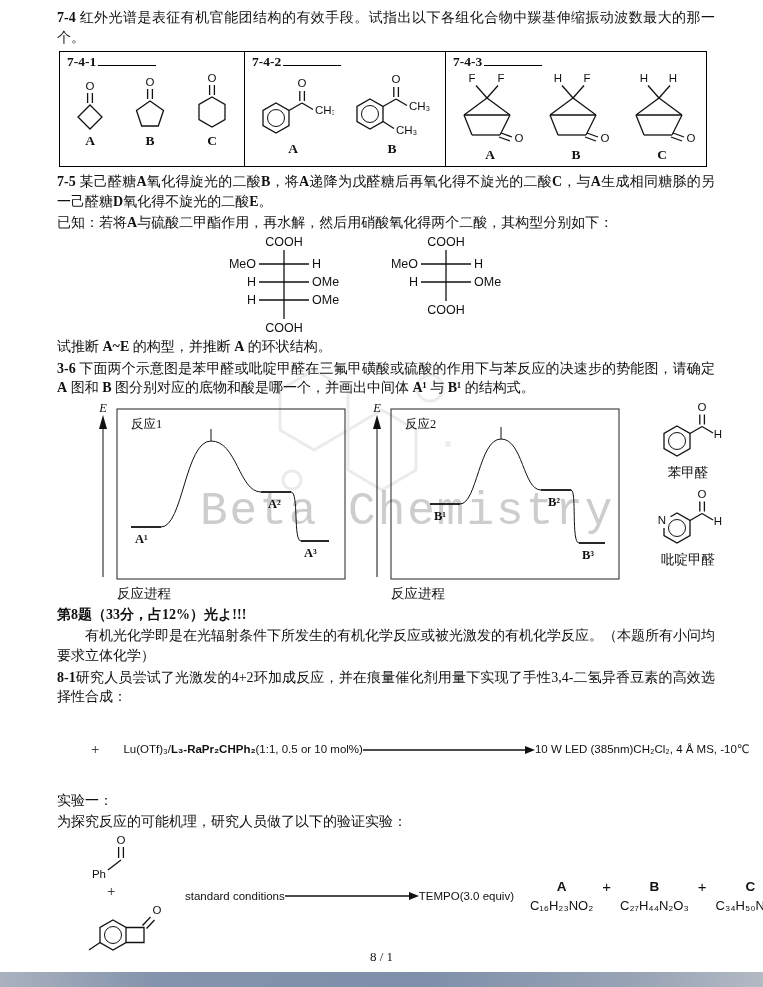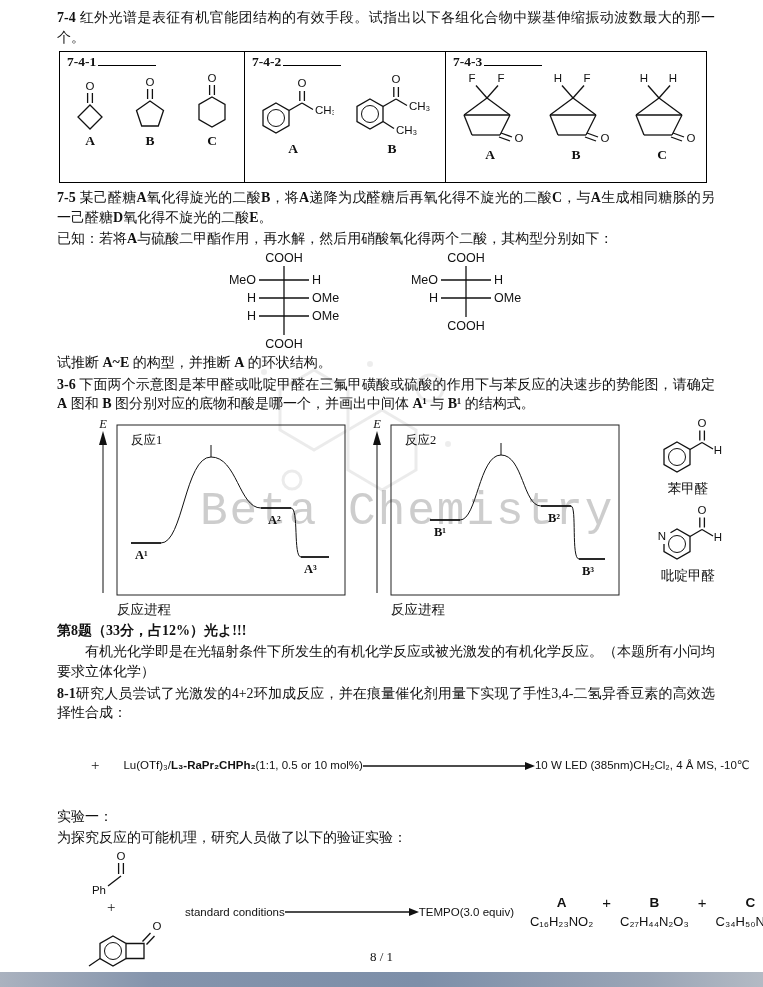--- a/index.html
+++ b/index.html
@@ -10,38 +10,38 @@
   .para{line-height:1.4;margin:2px 0;text-align:justify}
   
   .wm-text{position:absolute;left:200px;top:486px;font-family:Liberation Mono, monospace;
     font-size:46px;color:rgba(135,135,135,.42);letter-spacing:2px;z-index:0;pointer-events:none}
   .wm-mol{position:absolute;left:252px;top:352px;opacity:.14;z-index:0;pointer-events:none}
   .wm-mol polygon,.wm-mol circle{fill:none;stroke:#777;stroke-width:3}
   .wm-mol circle.fdot{fill:#888;stroke:none}
   .content{position:relative;z-index:1}
   
   table.ctable{border-collapse:collapse;margin:4px 0 5px 2px}
-  .ctable td{border:1.4px solid #000;padding:2px 7px 19px;vertical-align:top}
+  .ctable td{border:1.4px solid #000;padding:2px 7px 3px;vertical-align:top}
   .ghead{font-weight:bold;font-size:13.5px;line-height:1.2}
   .uline{display:inline-block;width:58px;border-bottom:1px solid #000;height:11px;margin-left:2px}
   .structrow{display:flex;align-items:flex-end;gap:12px;margin-top:2px}
   .struct{display:flex;flex-direction:column;align-items:center}
   .slabel{font-weight:bold;font-size:13.5px;margin-top:0;line-height:1.1}
   
   svg.chem{display:block}
   svg.chem line,svg.chem path{stroke:#111;stroke-width:1.3;fill:none}
   svg.chem polygon{fill:#111;stroke:#111}
   svg.chem circle.ar{fill:none;stroke:#111;stroke-width:1}
   svg.chem circle.dot{fill:#111;stroke:none}
   svg.chem text{fill:#111;font-size:11.5px;font-family:"Liberation Sans","DejaVu Sans",sans-serif;text-anchor:middle}
   svg.chem text.ts{text-anchor:start}
   svg.chem text.te{text-anchor:end}
   svg.fischer text{font-size:12.5px}
   
-  .fischer-row{display:flex;gap:64px;margin:2px 0 0 168px;align-items:flex-start}
+  .fischer-row{display:flex;gap:44px;margin:2px 0 0 168px;align-items:flex-start}
   
   .energy-row{display:flex;gap:16px;margin:3px 0 0 34px;align-items:flex-start}
   .ediag{display:flex;flex-direction:column}
   svg.ediag-svg line,svg.ediag-svg path{stroke:#111;stroke-width:1;fill:none}
   svg.ediag-svg .lvl{stroke-width:1.8}
   svg.ediag-svg .box{fill:none;stroke:#222;stroke-width:1}
   svg.ediag-svg polygon{fill:#111}
   svg.ediag-svg text{fill:#111;font-family:"Liberation Serif","DejaVu Serif",serif;font-size:12.5px;text-anchor:start}
   svg.ediag-svg text.it{font-style:italic;text-anchor:middle}
   svg.ediag-svg text.lab{font-weight:bold}

